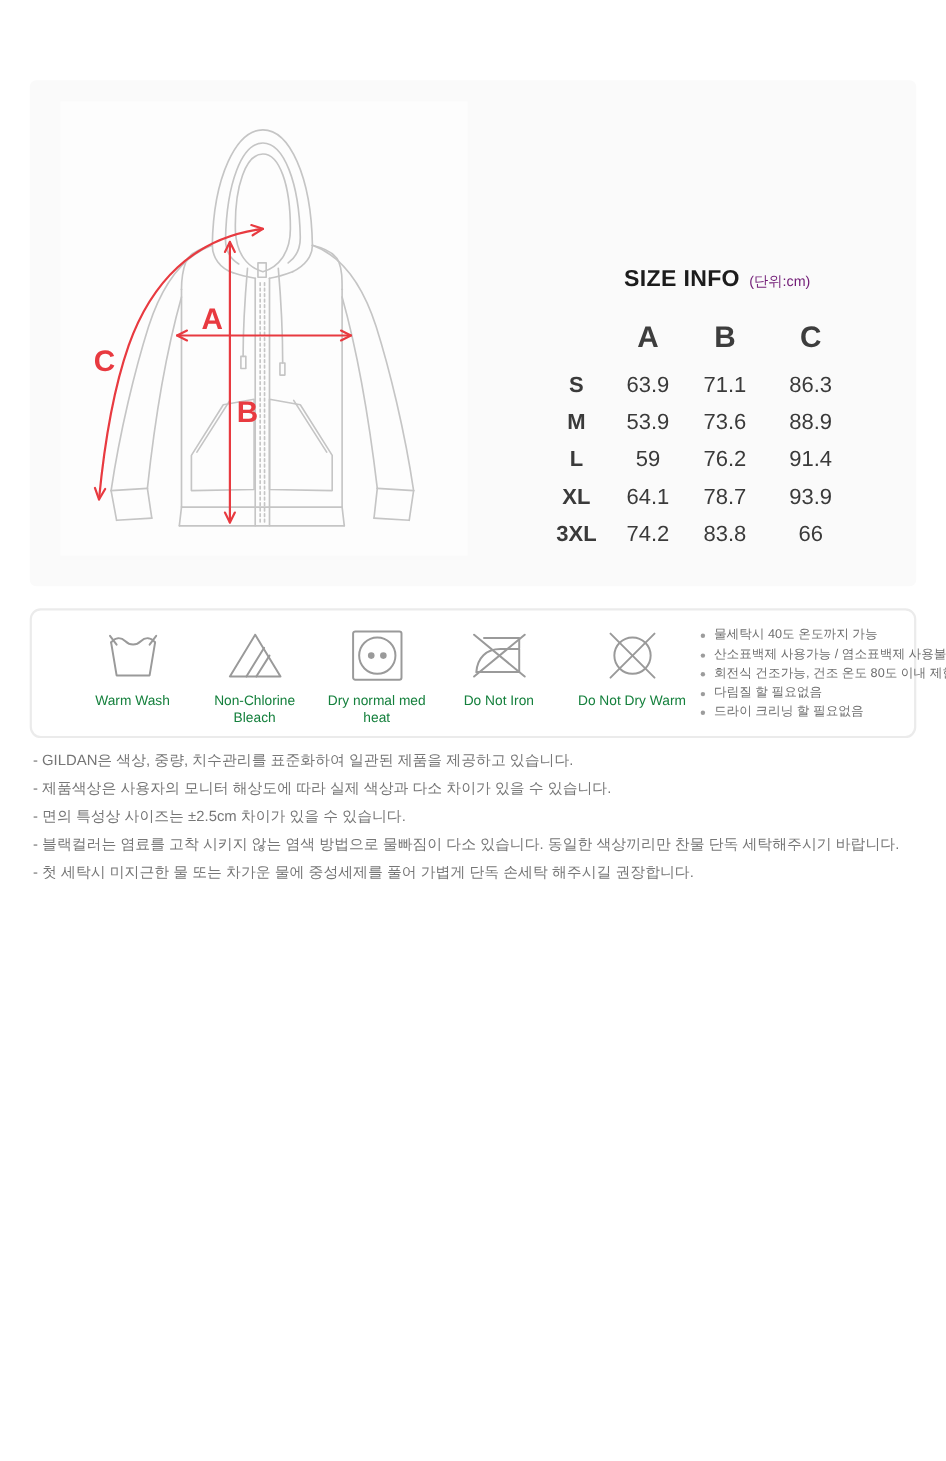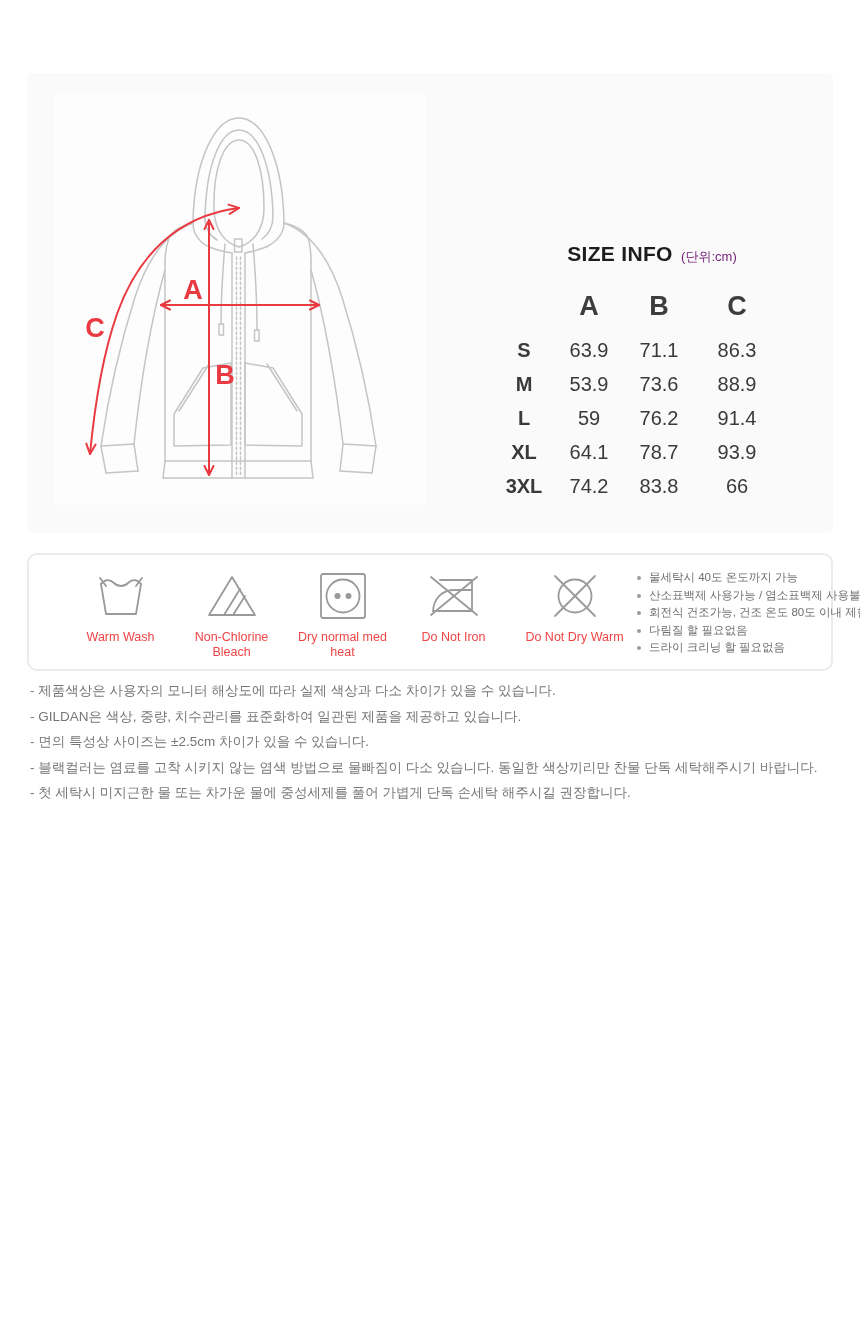--- a/index.html
+++ b/index.html
@@ -20,21 +20,21 @@
   .tbl-row .c{height:34px;line-height:34px;text-align:center;font-size:20px;color:#3a3a3a;}
   .tbl-row .c.sz{font-weight:bold;}
   
   .care-box{position:absolute;left:27px;top:553px;width:806px;height:118px;
             background:#ffffff;border:2px solid #ebebeb;border-radius:10px;box-sizing:border-box;
             display:flex;align-items:flex-start;}
   .care-item{width:111px;margin-top:13px;text-align:center;flex:0 0 auto;}
   .care-item:first-child{margin-left:36px;}
   .care-item:nth-child(5){margin-left:10px;}
   .care-item svg{display:block;margin:0 auto;}
-  .care-label{margin-top:6px;font-size:12.5px;line-height:15px;color:#ef4444;}
+  .care-label{margin-top:6px;font-size:12.5px;line-height:15px;color:#15803d;}
   .care-notes{position:absolute;left:608px;top:16px;width:230px;}
   .care-note{display:flex;align-items:flex-start;margin-bottom:5.5px;}
   .care-note .dot{width:4px;height:4px;border-radius:50%;background:#9c9c9c;margin:5px 8px 0 0;flex:0 0 auto;}
   .care-note .txt{font-size:11.5px;line-height:12px;color:#6e6e6e;white-space:nowrap;}
   
   .footer-notes{position:absolute;left:30px;top:683px;width:810px;}
   .footer-notes p{margin:0 0 10px 0;font-size:13.5px;line-height:15.5px;color:#767676;white-space:nowrap;}
 </style>
 </head>
 <body>
@@ -239,20 +239,20 @@
         <span class="txt">다림질 할 필요없음</span>
       </div>
       <div class="care-note">
         <span class="dot"></span>
         <span class="txt">드라이 크리닝 할 필요없음</span>
       </div>
     </div>
   </div>
 
   <div class="footer-notes">
+    <p>- GILDAN은 색상, 중량, 치수관리를 표준화하여 일관된 제품을 제공하고 있습니다.</p>
     <p>- 제품색상은 사용자의 모니터 해상도에 따라 실제 색상과 다소 차이가 있을 수 있습니다.</p>
-    <p>- GILDAN은 색상, 중량, 치수관리를 표준화하여 일관된 제품을 제공하고 있습니다.</p>
     <p>- 면의 특성상 사이즈는 ±2.5cm 차이가 있을 수 있습니다.</p>
     <p>- 블랙컬러는 염료를 고착 시키지 않는 염색 방법으로 물빠짐이 다소 있습니다. 동일한 색상끼리만 찬물 단독 세탁해주시기 바랍니다.</p>
     <p>- 첫 세탁시 미지근한 물 또는 차가운 물에 중성세제를 풀어 가볍게 단독 손세탁 해주시길 권장합니다.</p>
   </div>
 
 </div>
 
 </body></html>

